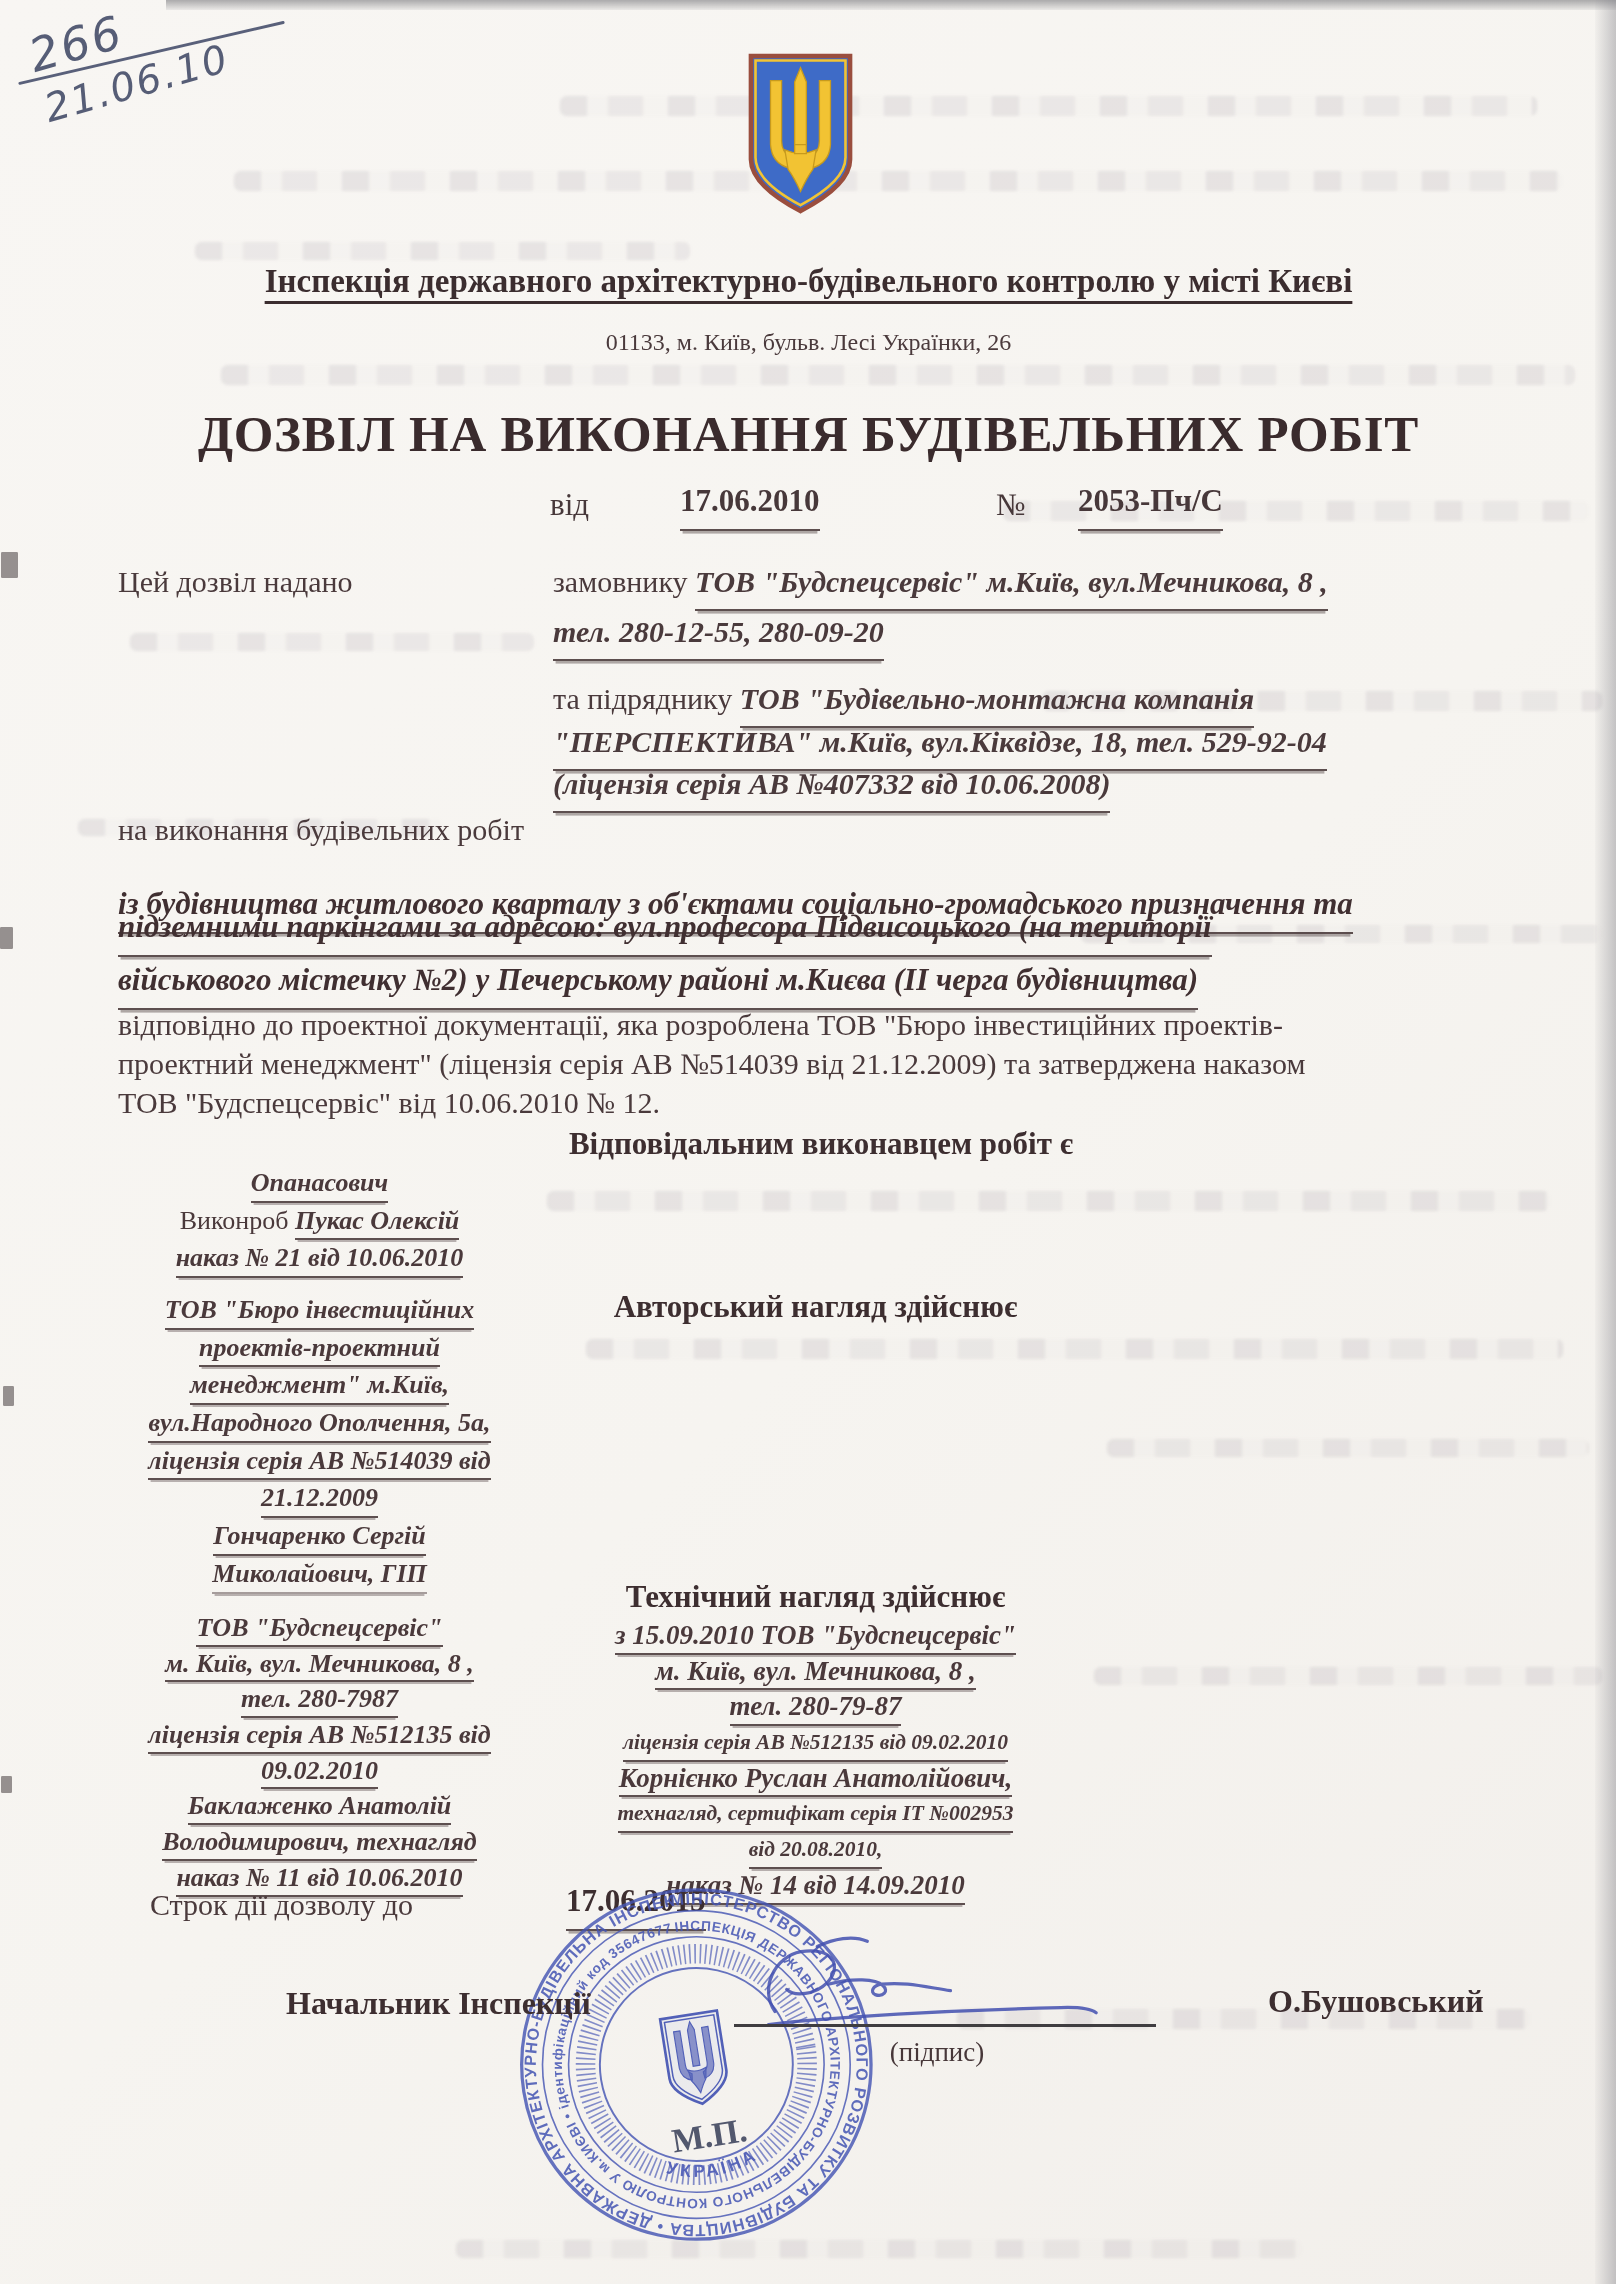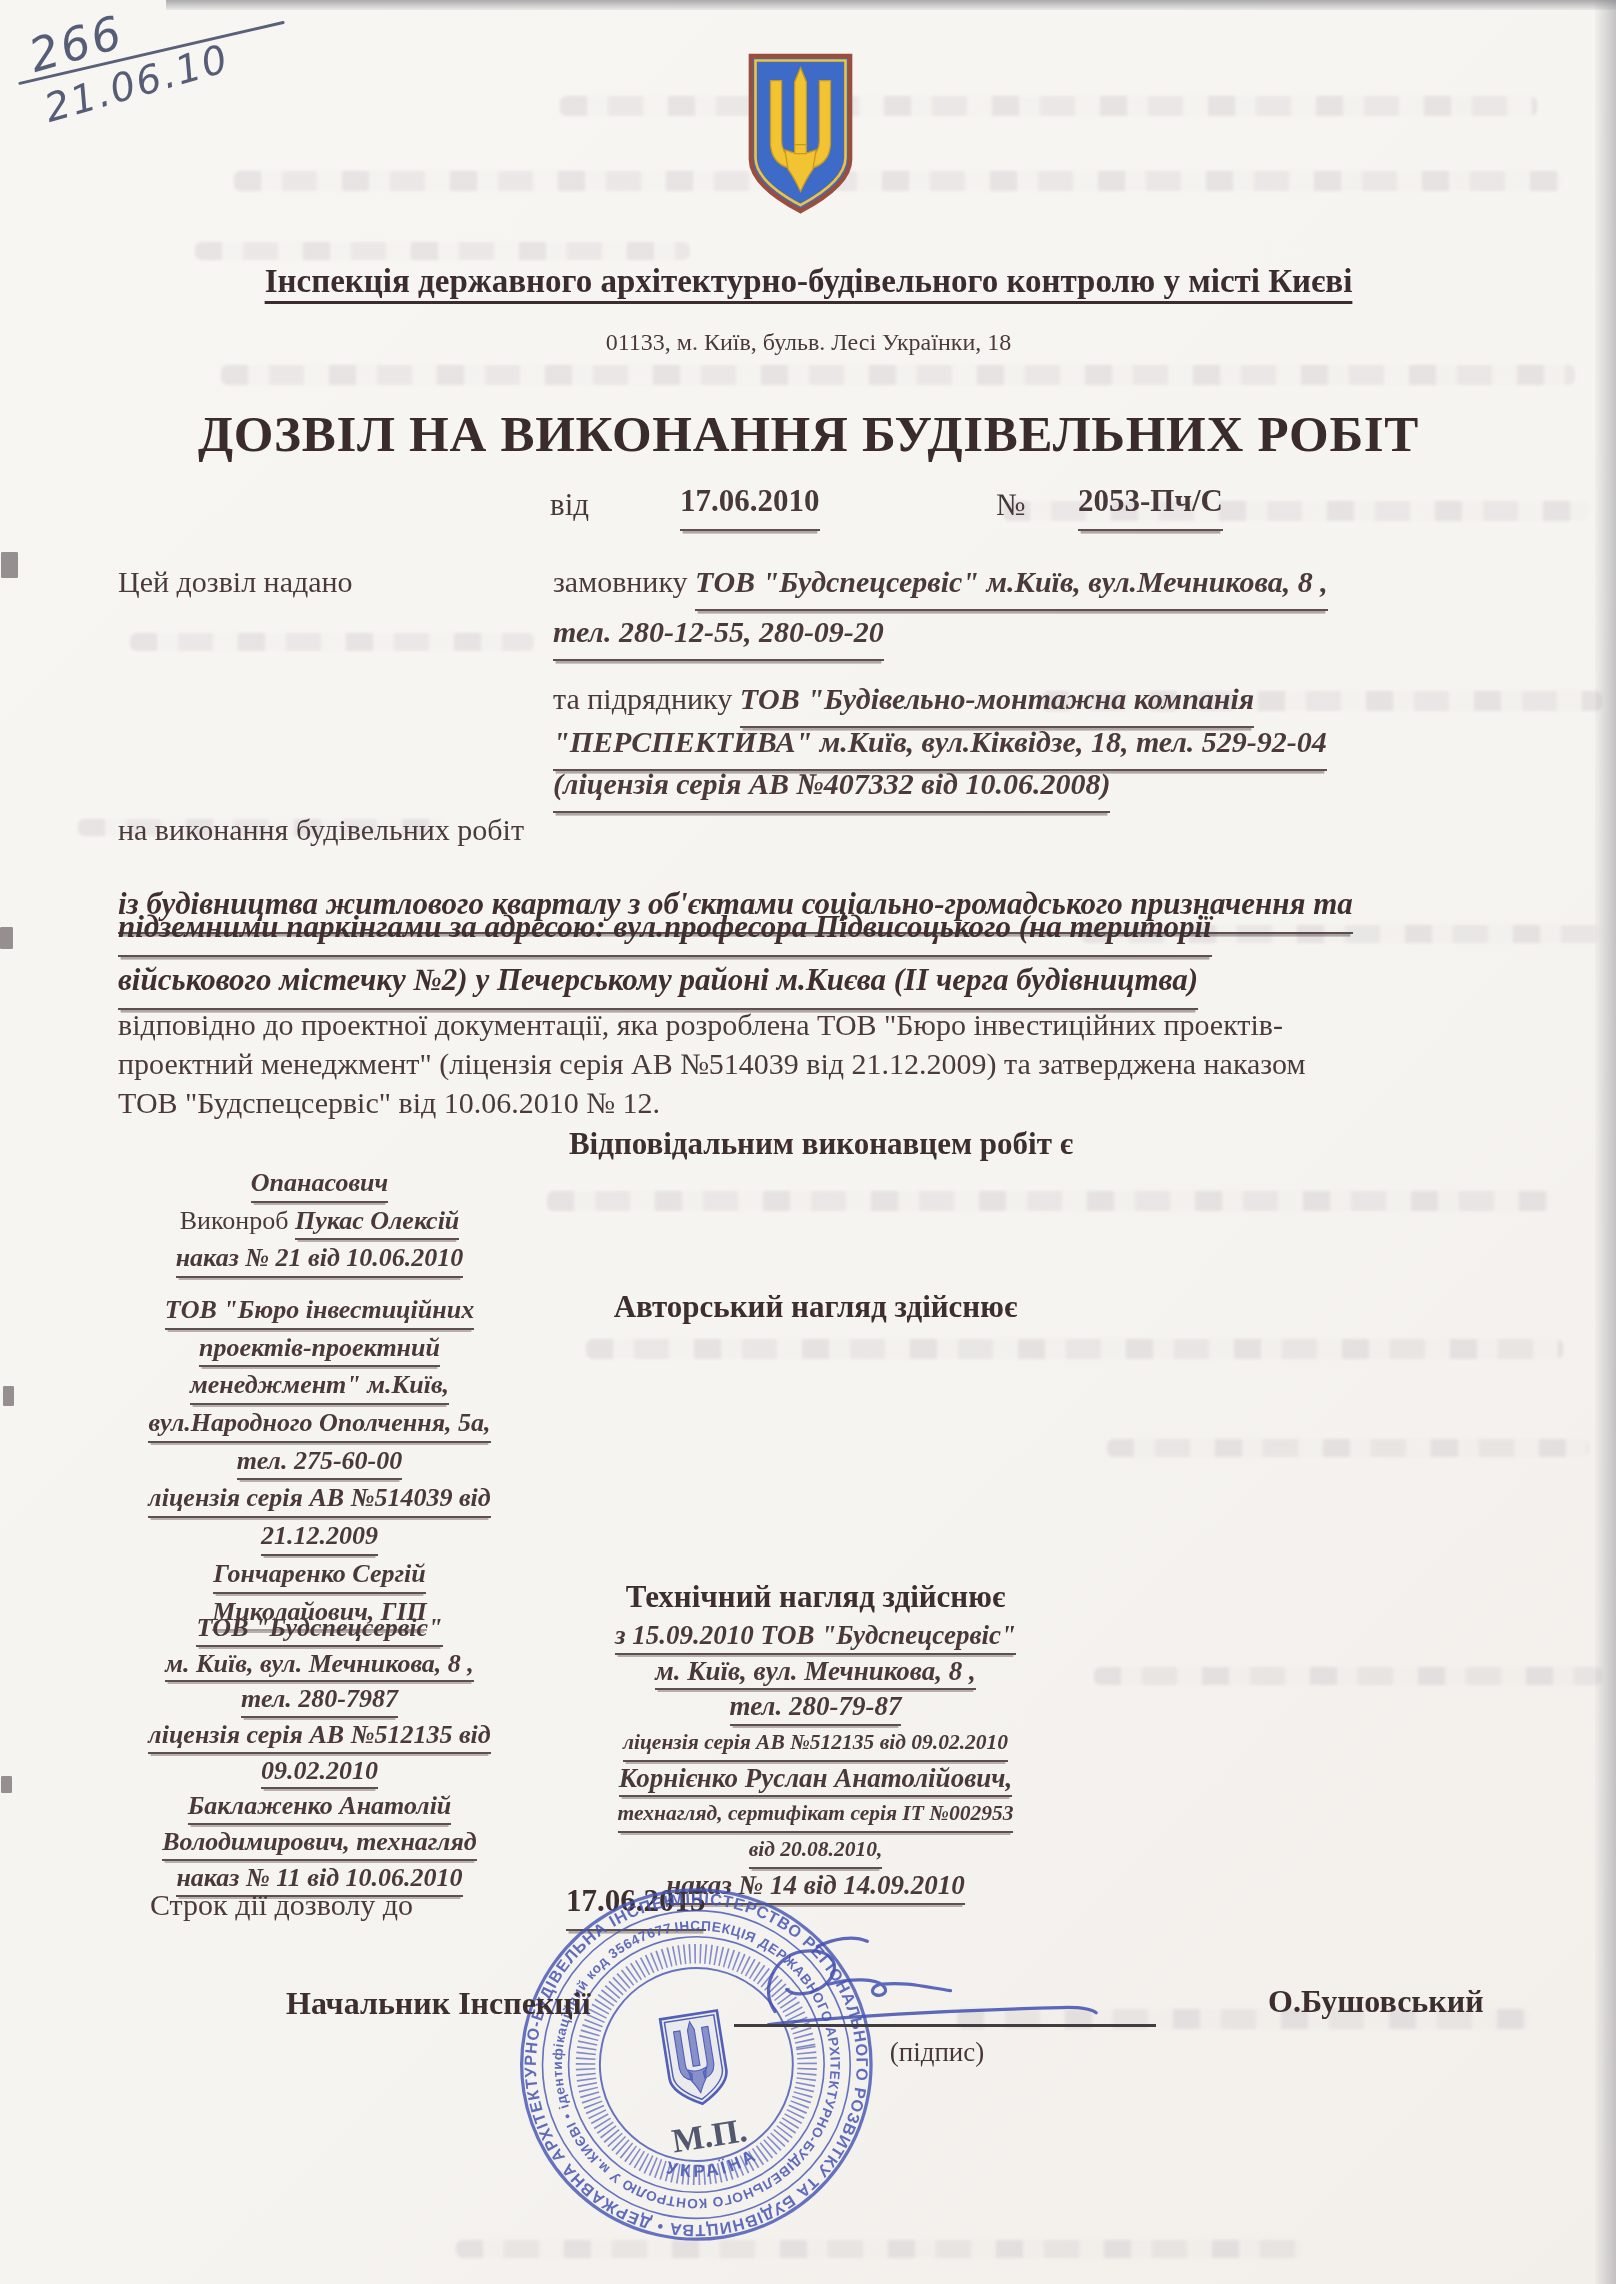--- a/index.html
+++ b/index.html
@@ -76,21 +76,21 @@
     <g fill="#f2c333" stroke="#c79a1d" stroke-width="2">
       <path d="M36 44 h17 v92 q0 18 14 25 l-2 17 q-27 -7 -29 -36 z"></path>
       <path d="M128 44 h-17 v92 q0 18 -14 25 l2 17 q27 -7 29 -36 z"></path>
       <path d="M73 46 q9 -22 9 -22 q9 22 9 22 v96 h-18 z"></path>
       <path d="M58 150 q24 11 48 0 l-5 30 q-9 12 -19 34 q-10 -22 -19 -34 z"></path>
       <path d="M73 142 h18 v14 h-18 z"></path>
     </g>
   </svg>
 
   <div class="abs org ctr"><span>Інспекція державного архітектурно-будівельного контролю у місті Києві</span></div>
-  <div class="abs addr ctr">01133, м. Київ, бульв. Лесі Українки, 18</div>
+  <div class="abs addr ctr">01133, м. Київ, бульв. Лесі Українки, 26</div>
 
   <div class="abs title ctr">ДОЗВІЛ НА ВИКОНАННЯ БУДІВЕЛЬНИХ РОБІТ</div>
 
   <div class="abs dateline" style="left:550px;top:487px;">від</div>
   <div class="abs dateline" style="left:680px;top:483px;font-weight:bold;"><span class="u2">17.06.2010</span></div>
   <div class="abs dateline" style="left:996px;top:487px;">№</div>
   <div class="abs dateline" style="left:1078px;top:483px;font-weight:bold;"><span class="u2">2053-Пч/С</span></div>
 
   <div class="abs body-fs" style="left:118px;top:565px;">Цей дозвіл надано</div>
   <div class="abs body-fs" style="left:553px;top:565px;width:1016px;">
@@ -124,21 +124,20 @@
     <div><span class="u2">наказ № 21 від 10.06.2010</span></div>
   </div>
 
   <div class="abs colhead ctr" style="left:568px;top:1289px;width:495px;">Авторський нагляд здійснює</div>
 
   <div class="abs lcol" style="top:1292px;">
     <div><span class="u2">ТОВ "Бюро інвестиційних</span></div>
     <div><span class="u2">проектів-проектний</span></div>
     <div><span class="u2">менеджмент" м.Київ,</span></div>
     <div><span class="u2">вул.Народного Ополчення, 5а,</span></div>
-    <div><span class="u2">тел. 275-60-00</span></div>
     <div><span class="u2">ліцензія серія АВ №514039 від</span></div>
     <div><span class="u2">21.12.2009</span></div>
     <div><span class="u2">Гончаренко Сергій</span></div>
     <div><span class="u2" style="border-bottom-color:rgba(66,49,51,.45);">Миколайович, ГІП</span></div>
   </div>
 
   <div class="abs colhead ctr" style="left:568px;top:1579px;width:495px;">Технічний нагляд здійснює</div>
 
   <div class="abs mcol" style="top:1619px;">
     <div><span class="u2">з 15.09.2010 ТОВ "Будспецсервіс"</span></div>

